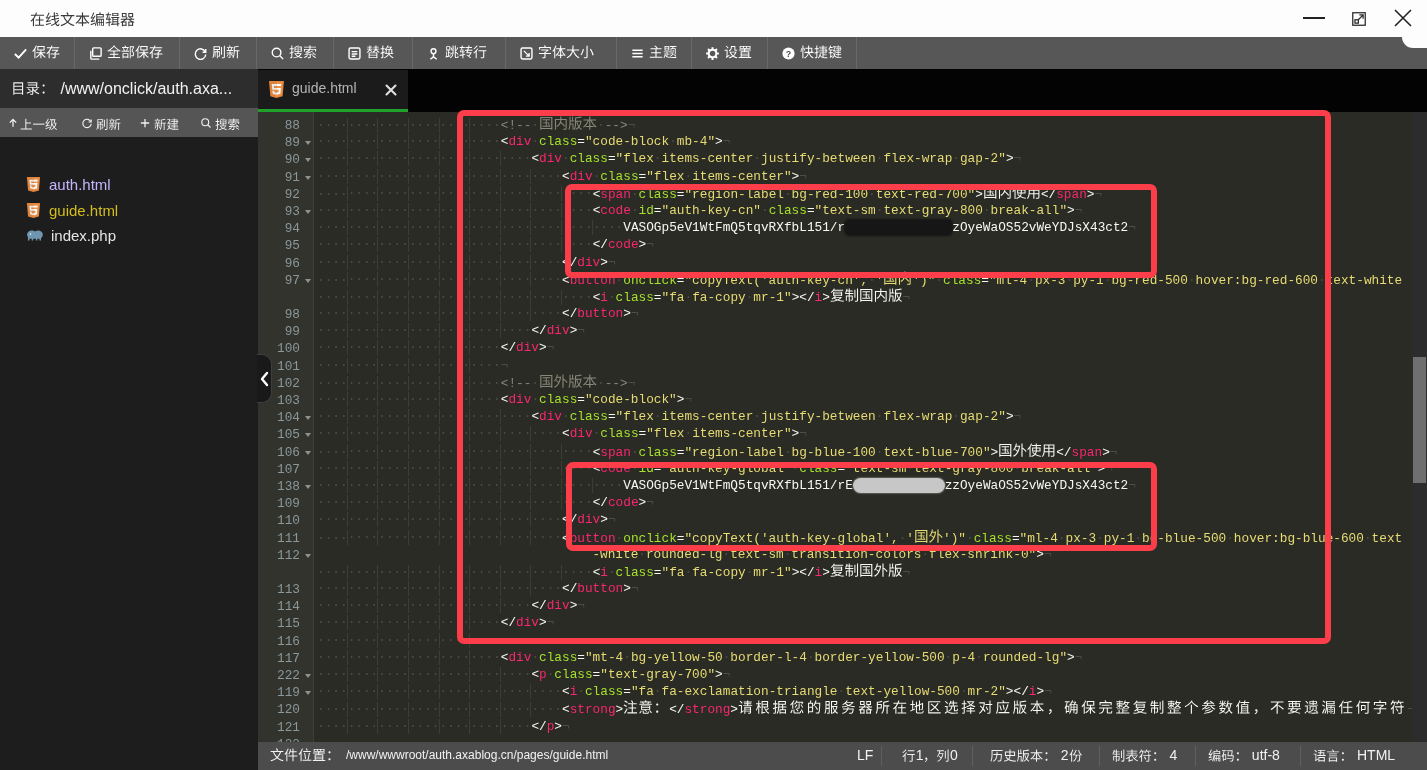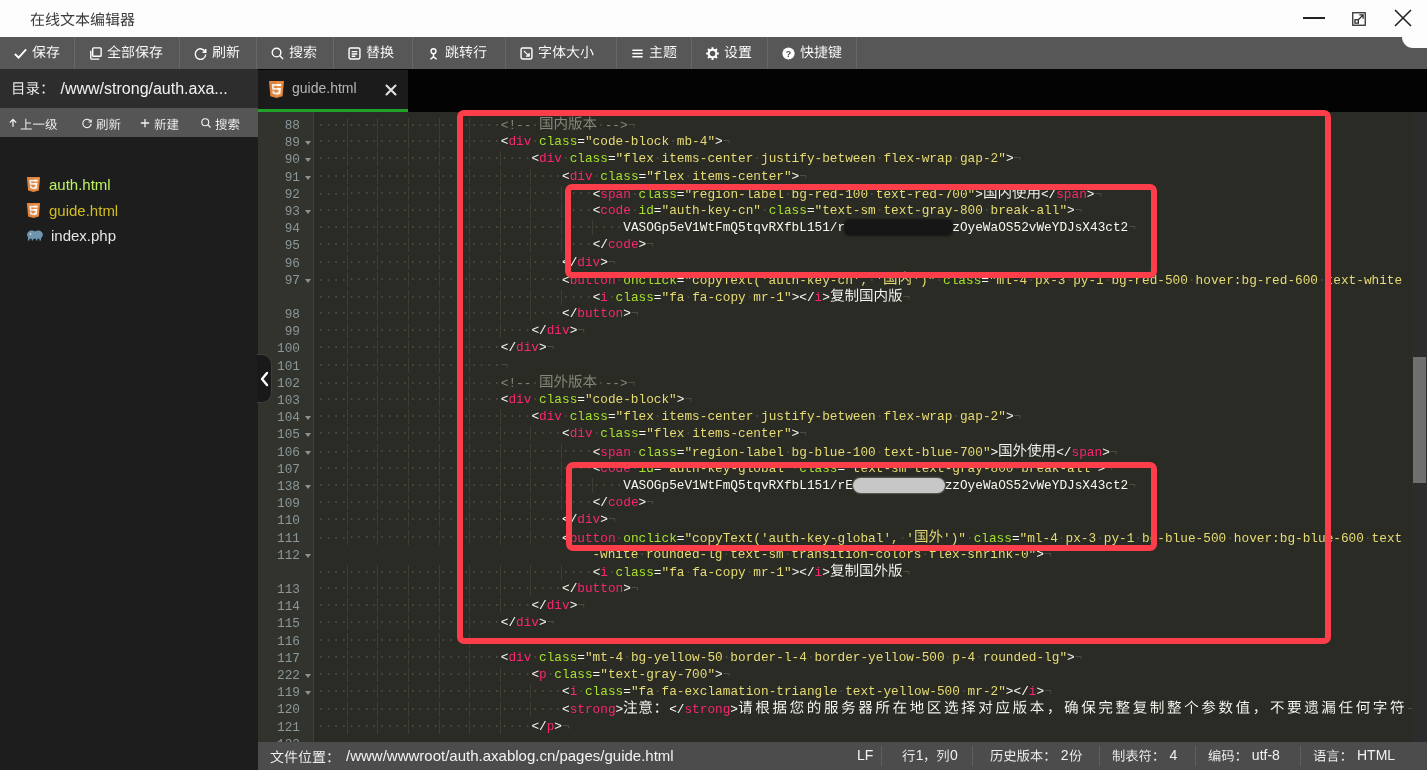--- a/index.html
+++ b/index.html
@@ -286,21 +286,21 @@
         </svg>
       </div>
     </div>
     <div class="abs" id="side">
       <div id="dirhead">
         <span style="margin-left:3px"><svg style="width:43.5px;height:14.5px;vertical-align:-2.9px;" viewBox="0 0 43.5 14.5" fill="#f0f0f0" overflow="visible">
             <use href="#g76ee" transform="translate(0,11.6) scale(0.0145,-0.0145)"></use>
             <use href="#g5f55" transform="translate(14.5,11.6) scale(0.0145,-0.0145)"></use>
             <use href="#gff1a" transform="translate(29,11.6) scale(0.0145,-0.0145)"></use>
           </svg></span>
-        <span style="font-size:16px;color:#f2f2f2;margin-left:6px">/www/strong/auth.axa...</span>
+        <span style="font-size:16px;color:#f2f2f2;margin-left:6px">/www/onclick/auth.axa...</span>
       </div>
       <div id="sbtns">
         <span style="position:absolute;left:7px;top:8px"><svg style="width:12px;height:12px;" viewBox="0 0 16 16" fill="none" stroke="#f2f2f2" stroke-width="1.5">
             <path d="M8 13V3.5M3.8 7.5L8 3.2l4.2 4.3" stroke-width="1.7"></path>
           </svg></span>
         <span style="position:absolute;left:20px;top:8px"><svg style="width:37.5px;height:12.5px;vertical-align:-2.5px;" viewBox="0 0 37.5 12.5" fill="#f2f2f2" overflow="visible">
             <use href="#g4e0a" transform="translate(0,10) scale(0.0125,-0.0125)"></use>
             <use href="#g4e00" transform="translate(12.5,10) scale(0.0125,-0.0125)"></use>
             <use href="#g7ea7" transform="translate(25,10) scale(0.0125,-0.0125)"></use>
           </svg></span>
@@ -330,21 +330,21 @@
       </div>
       <div class="frow" style="top:102px">
         <span style="margin-left:26px;margin-right:8px;display:inline-flex">
           <svg viewBox="0 0 512 512" style="width:15px;height:15px;">
             <path fill="#e0833c" d="M71 460L30 0h451l-41 460-185 52z"></path>
             <path fill="#ea934a" d="M256 472l150-42 35-394H256z"></path>
             <path fill="#ebebeb" d="M256 208h-75l-5-58h80V94H114l14 171h128zm-1 147l-62-17-4-45h-56l7 89 115 32z"></path>
             <path fill="#fff" d="M255 208v57h70l-7 73-63 17v59l116-32 16-174zm0-114v56h137l5-56z"></path>
           </svg>
         </span>
-        <span style="color:#bef264">auth.html</span>
+        <span style="color:#c4b5fd">auth.html</span>
       </div>
       <div class="frow" style="top:128px">
         <span style="margin-left:26px;margin-right:8px;display:inline-flex">
           <svg viewBox="0 0 512 512" style="width:15px;height:15px;">
             <path fill="#e0833c" d="M71 460L30 0h451l-41 460-185 52z"></path>
             <path fill="#ea934a" d="M256 472l150-42 35-394H256z"></path>
             <path fill="#ebebeb" d="M256 208h-75l-5-58h80V94H114l14 171h128zm-1 147l-62-17-4-45h-56l7 89 115 32z"></path>
             <path fill="#fff" d="M255 208v57h70l-7 73-63 17v59l116-32 16-174zm0-114v56h137l5-56z"></path>
           </svg>
         </span>
@@ -627,21 +627,21 @@
     <div class="abs" id="sbar">
       <div id="sthumb"></div>
     </div>
     <div class="abs" id="status">
       <div class="abs" style="left:12px;top:5px;white-space:nowrap"><svg style="width:70px;height:14px;vertical-align:-2.8px;" viewBox="0 0 70 14" fill="#f2f2f2" overflow="visible">
           <use href="#g6587" transform="translate(0,11.2) scale(0.014,-0.014)"></use>
           <use href="#g4ef6" transform="translate(14,11.2) scale(0.014,-0.014)"></use>
           <use href="#g4f4d" transform="translate(28,11.2) scale(0.014,-0.014)"></use>
           <use href="#g7f6e" transform="translate(42,11.2) scale(0.014,-0.014)"></use>
           <use href="#gff1a" transform="translate(56,11.2) scale(0.014,-0.014)"></use>
-        </svg><span style="font-size:15px;margin-left:6px;vertical-align:1px">/www/wwwroot/auth.axablog.cn/pages/guide.html</span></div>
+        </svg><span style="font-size:12px;margin-left:6px;vertical-align:1px">/www/wwwroot/auth.axablog.cn/pages/guide.html</span></div>
       <div class="abs" style="left:599px;top:5px;white-space:nowrap;font-size:14px">LF</div>
       <div class="abs" style="left:644.4px;top:5px;white-space:nowrap;font-size:14px"><svg style="width:13.3px;height:13.3px;vertical-align:-2.66px;" viewBox="0 0 13.3 13.3" fill="#f2f2f2" overflow="visible">
           <use href="#g884c" transform="translate(0,10.64) scale(0.0133,-0.0133)"></use>
         </svg><span style="vertical-align:1px">1</span><svg style="width:26.6px;height:13.3px;vertical-align:-2.66px;" viewBox="0 0 26.6 13.3" fill="#f2f2f2" overflow="visible">
           <use href="#gff0c" transform="translate(0,10.64) scale(0.0133,-0.0133)"></use>
           <use href="#g5217" transform="translate(13.3,10.64) scale(0.0133,-0.0133)"></use>
         </svg><span style="vertical-align:1px">0</span></div>
       <div class="abs" style="left:732.4px;top:5px;white-space:nowrap;font-size:14px"><svg style="width:66.5px;height:13.3px;vertical-align:-2.66px;" viewBox="0 0 66.5 13.3" fill="#f2f2f2" overflow="visible">
           <use href="#g5386" transform="translate(0,10.64) scale(0.0133,-0.0133)"></use>
           <use href="#g53f2" transform="translate(13.3,10.64) scale(0.0133,-0.0133)"></use>

